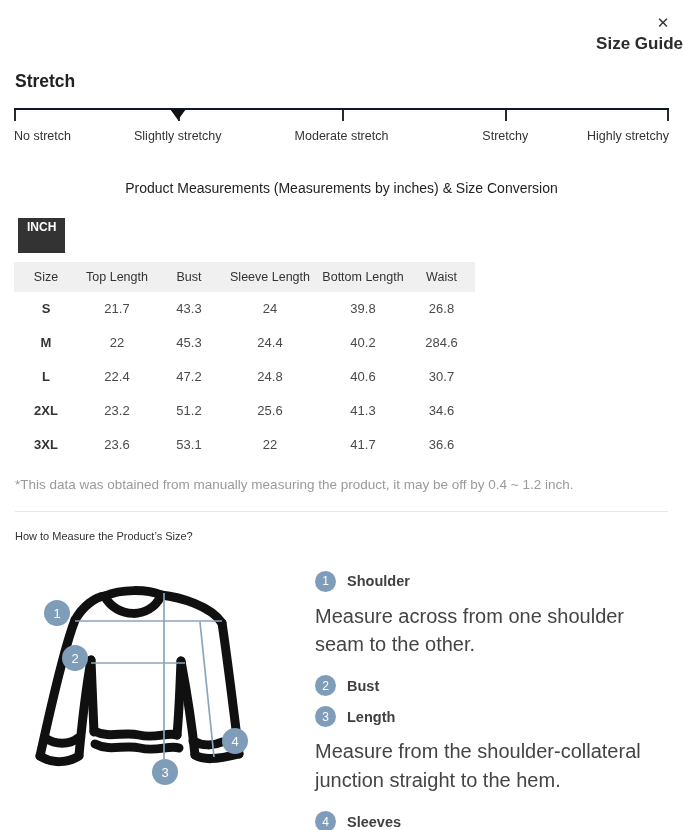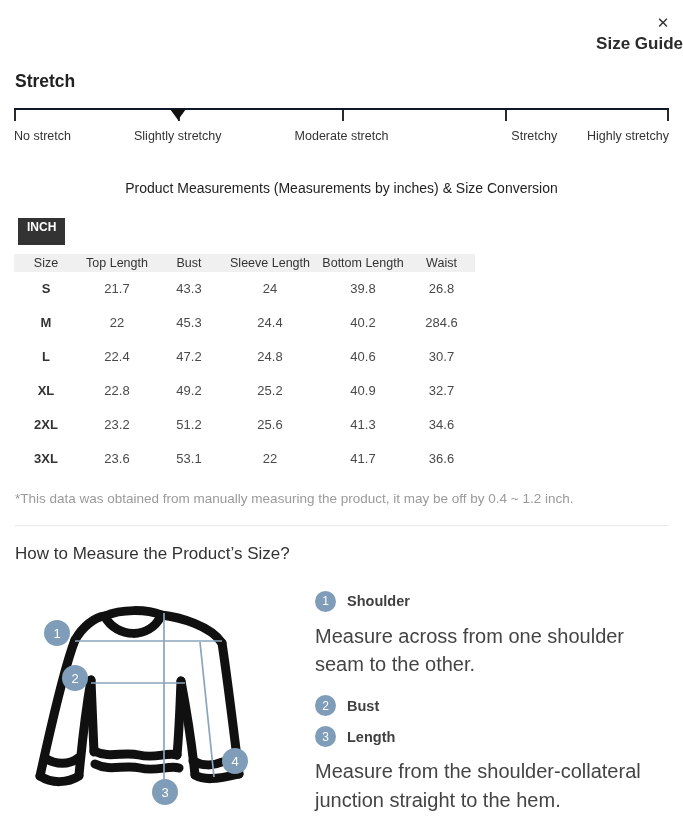--- a/index.html
+++ b/index.html
@@ -74,51 +74,51 @@
   .lvl {
     position: absolute;
     top: 19px;
     font-size: 12.5px;
     color: #333;
     white-space: nowrap;
   }
   .lvl.l0 { left: 0; }
   .lvl.l1 { left: 25%; transform: translateX(-50%); }
   .lvl.l2 { left: 50%; transform: translateX(-50%); }
-  .lvl.l3 { left: 75%; transform: translateX(-50%); margin-left: 29px; }
+  .lvl.l3 { left: 75%; transform: translateX(-50%); }
   .lvl.l4 { right: 0; margin-left: 16px; }
   .caption {
     margin-top: 29px;
     text-align: center;
     font-size: 14px;
     color: #222;
     line-height: 1;
   }
   .unit-badge {
     display: inline-block;
     margin: 23px 0 0 18px;
     background: #333333;
     color: #ffffff;
     font-size: 12px;
     font-weight: bold;
-    padding: 3px 9px 12px;
+    padding: 3px 9px 20px;
     line-height: 1;
   }
   table.size-table {
     margin: 9px 0 0 14px;
     border-collapse: collapse;
     table-layout: fixed;
     width: 461px;
   }
   table.size-table th {
     background: #f0f0f0;
     font-size: 12.5px;
     font-weight: normal;
     color: #333;
-    height: 18px;
+    height: 30px;
     text-align: center;
     vertical-align: middle;
   }
   table.size-table td {
     height: 34px;
     text-align: center;
     vertical-align: middle;
     font-size: 13px;
     color: #4a4a4a;
   }
@@ -132,21 +132,21 @@
     color: #9a9a9a;
     line-height: 1.2;
   }
   .divider {
     border: none;
     border-top: 1px solid #e8e8e8;
     margin: 18px 15px 0;
   }
   .how-heading {
     margin: 19px 15px 0;
-    font-size: 17px;
+    font-size: 11px;
     font-weight: normal;
     color: #333;
     line-height: 1;
   }
   .measure-flex {
     display: flex;
     align-items: flex-start;
     margin-top: 8px;
   }
   .sweater-wrap {
@@ -255,28 +255,20 @@
         <td>40.2</td>
         <td>284.6</td>
       </tr>
       <tr>
         <td class="size-col">L</td>
         <td>22.4</td>
         <td>47.2</td>
         <td>24.8</td>
         <td>40.6</td>
         <td>30.7</td>
-      </tr>
-      <tr>
-        <td class="size-col">XL</td>
-        <td>22.8</td>
-        <td>49.2</td>
-        <td>25.2</td>
-        <td>40.9</td>
-        <td>32.7</td>
       </tr>
       <tr>
         <td class="size-col">2XL</td>
         <td>23.2</td>
         <td>51.2</td>
         <td>25.6</td>
         <td>41.3</td>
         <td>34.6</td>
       </tr>
       <tr>

